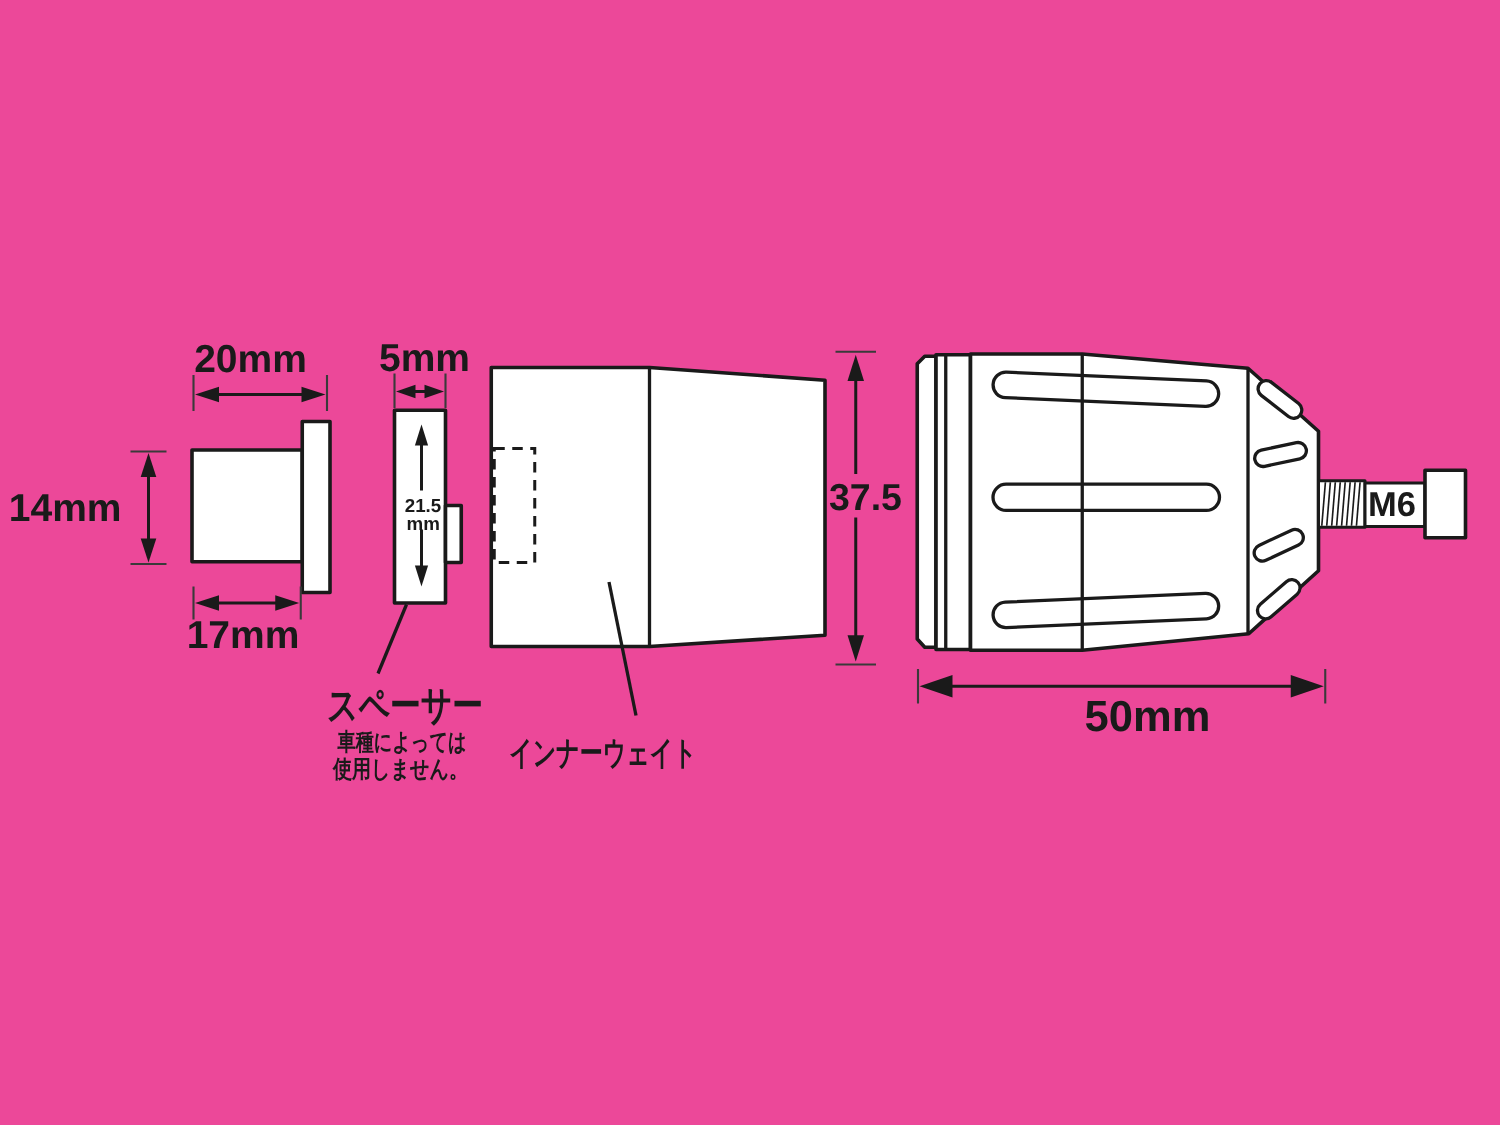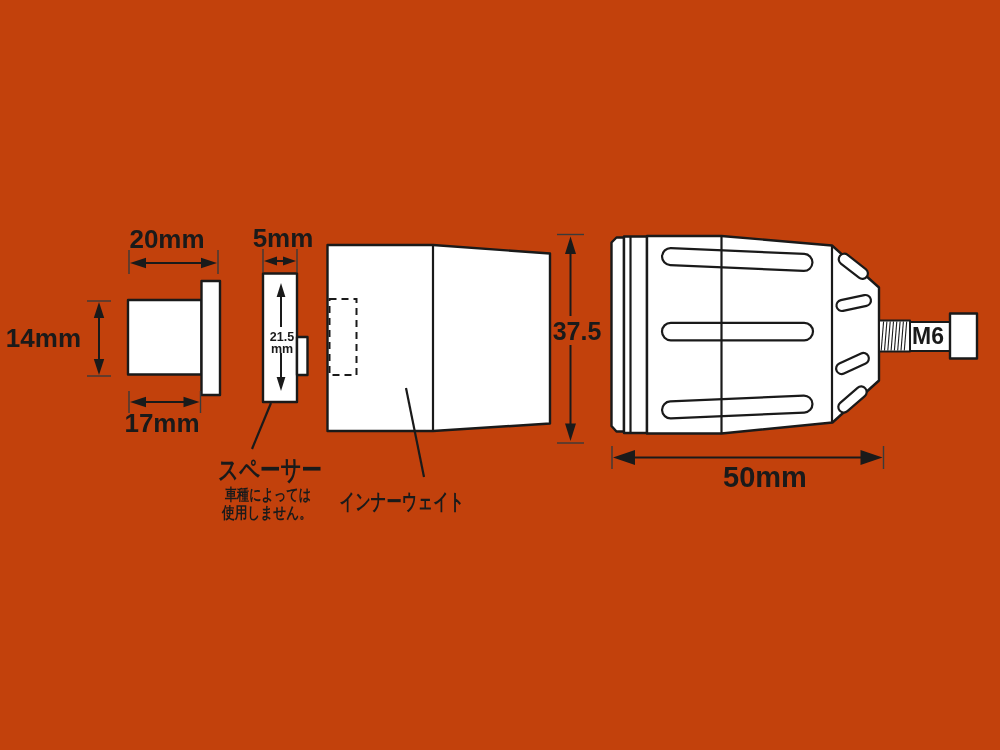--- a/index.html
+++ b/index.html
@@ -1,16 +1,16 @@
 <!DOCTYPE html>
 <html><head>
 <meta charset="utf-8">
 <style>
   html,body{margin:0;padding:0;background:#fff;}
-  .stage{position:relative;width:1000px;height:750px;background:#c2410c;overflow:hidden;}
+  .stage{position:relative;width:1000px;height:750px;background:#ec4899;overflow:hidden;}
   svg{display:block;}
   .outline{fill:#ffffff;stroke:#1a1a1a;stroke-width:2.4;stroke-linejoin:round;}
   .thinline{fill:none;stroke:#1a1a1a;stroke-width:2.2;}
   .slot{fill:#ffffff;stroke:#1a1a1a;stroke-width:2.2;}
   .dimline{stroke:#1a1a1a;stroke-width:2;fill:none;}
   .tick{stroke:#3a3a3a;stroke-width:1.4;fill:none;}
   .arrow{fill:#1a1a1a;stroke:none;}
   .leader{stroke:#1a1a1a;stroke-width:2.2;fill:none;}
   .hatch{stroke:#1a1a1a;stroke-width:1.1;fill:none;}
   .dashedbox{fill:none;stroke:#1a1a1a;stroke-width:2;stroke-dasharray:7 5;}

